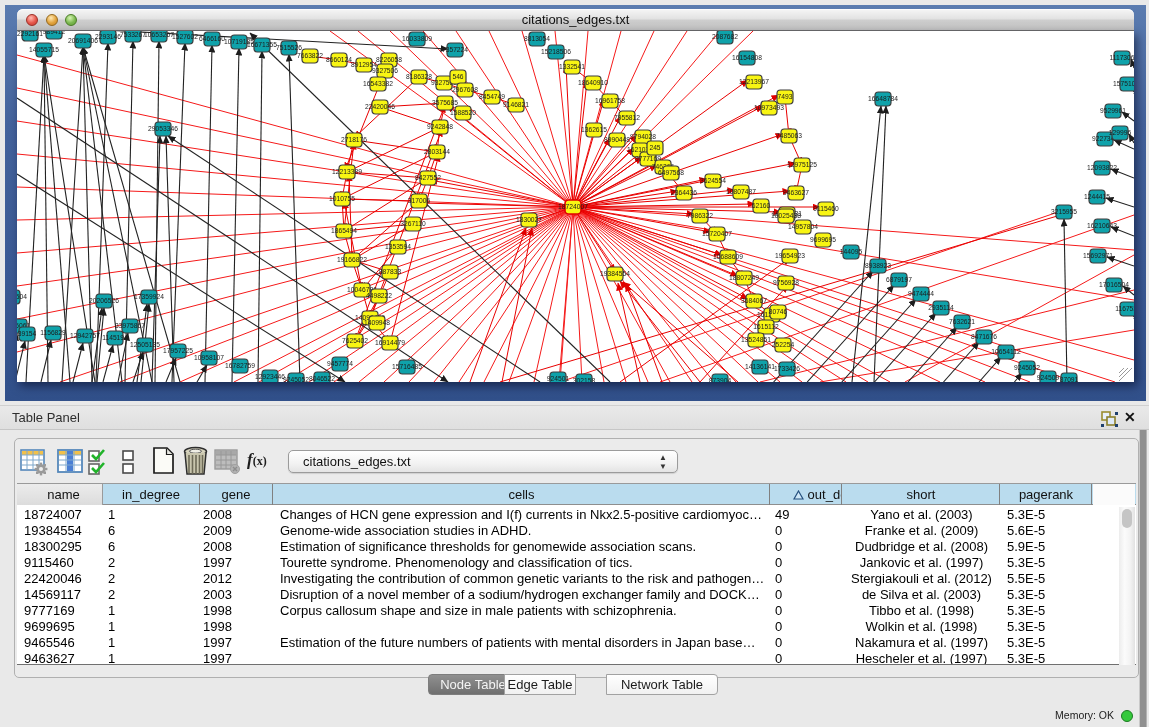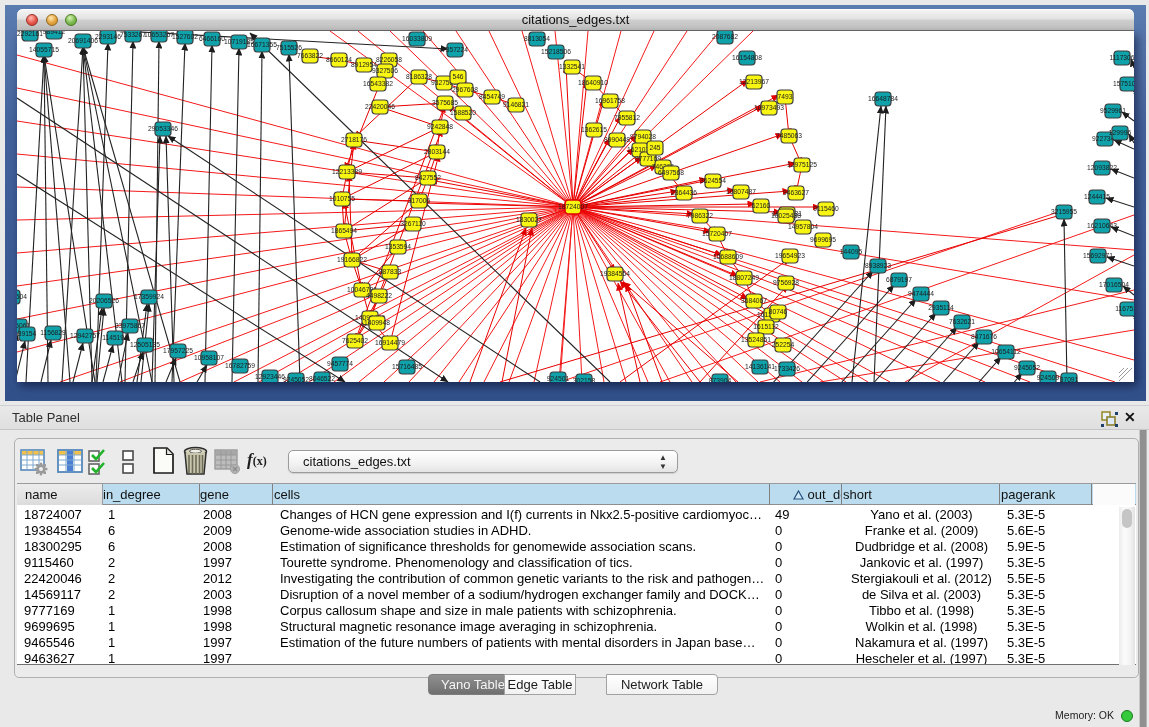--- a/index.html
+++ b/index.html
@@ -29,21 +29,21 @@
  border:1px solid #b0b0b0;border-radius:5px}
 
 .ic{top:448px}
 #combo{left:288px;top:450px;width:390px;height:23px;border:1px solid #9b9b9b;border-radius:5px;
  background:linear-gradient(180deg,#ffffff,#f2f2f2 60%,#e4e4e4);font-size:13px;color:#111;
  line-height:21px;padding-left:14px;box-shadow:0 1px 1px rgba(0,0,0,.12)}
 #combo .arr{position:absolute;right:10px;top:2px;font-size:8px;color:#333;line-height:9px;letter-spacing:0}
 
 #thead{left:17px;top:483px;width:1119px;height:22px;background:#badcee;border-top:1px solid #9a9a9a;
  border-bottom:1px solid #8e8e8e;font-size:13px;color:#111}
-.hc{position:absolute;top:0;height:21px;line-height:21px;border-right:1px solid #808080}
+.hc{position:absolute;top:0;height:21px;line-height:21px;text-align:center;border-right:1px solid #808080}
 #h1{left:0;width:86px;text-indent:8px;background:linear-gradient(180deg,#ececec,#dcdcdc);border-right:1px solid #9a9a9a}
 #h2{left:86px;width:97px}
 #h3{left:183px;width:73px}
 #h4{left:257px;width:496px}
 #h5{left:754px;width:71px;text-align:left;padding-left:22px;white-space:nowrap;overflow:hidden}
 #h6{left:826px;width:157px}
 #h7{left:984px;width:91px}
 #h8{left:1076px;width:42px;border-right:none;background:#fbfbfb}
 #tbody{left:17px;top:505px;width:1119px;height:160px;background:#fff;border-bottom:1px solid #707070;overflow:hidden}
 .row{position:absolute;left:0;width:1119px;height:16px;font-size:13px;color:#000;line-height:16px}
@@ -1023,21 +1023,20 @@
       <span class="c3">1998</span>
       <span class="c4">Corpus callosum shape and size in male patients with schizophrenia.</span>
       <span class="c5">0</span>
       <span class="c6">Tibbo et al. (1998)</span>
       <span class="c7">5.3E-5</span>
     </div>
 <div class="row" style="top:114px">
       <span class="c1">9699695</span>
       <span class="c2">1</span>
       <span class="c3">1998</span>
-      <span class="c4">Structural magnetic resonance image averaging in schizophrenia.</span>
       <span class="c5">0</span>
       <span class="c6">Wolkin et al. (1998)</span>
       <span class="c7">5.3E-5</span>
     </div>
 <div class="row" style="top:130px">
       <span class="c1">9465546</span>
       <span class="c2">1</span>
       <span class="c3">1997</span>
       <span class="c4">Estimation of the future numbers of patients with mental disorders in Japan base…</span>
       <span class="c5">0</span>
@@ -1050,18 +1049,18 @@
       <span class="c3">1997</span>
       <span class="c5">0</span>
       <span class="c6">Hescheler et al. (1997)</span>
       <span class="c7">5.3E-5</span>
     </div>
 </div>
 <div class="abs" id="vscroll"></div>
 <div class="abs" id="vthumb"></div>
 <div class="abs" id="darkstrip"></div>
 <div class="abs" id="tabs">
- <span class="tab" id="tab1">Yano Table</span>
+ <span class="tab" id="tab1">Node Table</span>
  <span class="tab" id="tab2">Edge Table</span>
  <span class="tab" id="tab3">Network Table</span>
 </div>
 <div class="abs" id="mem">Memory: OK</div>
 <div class="abs" id="memdot"></div>
 
 </body></html>

